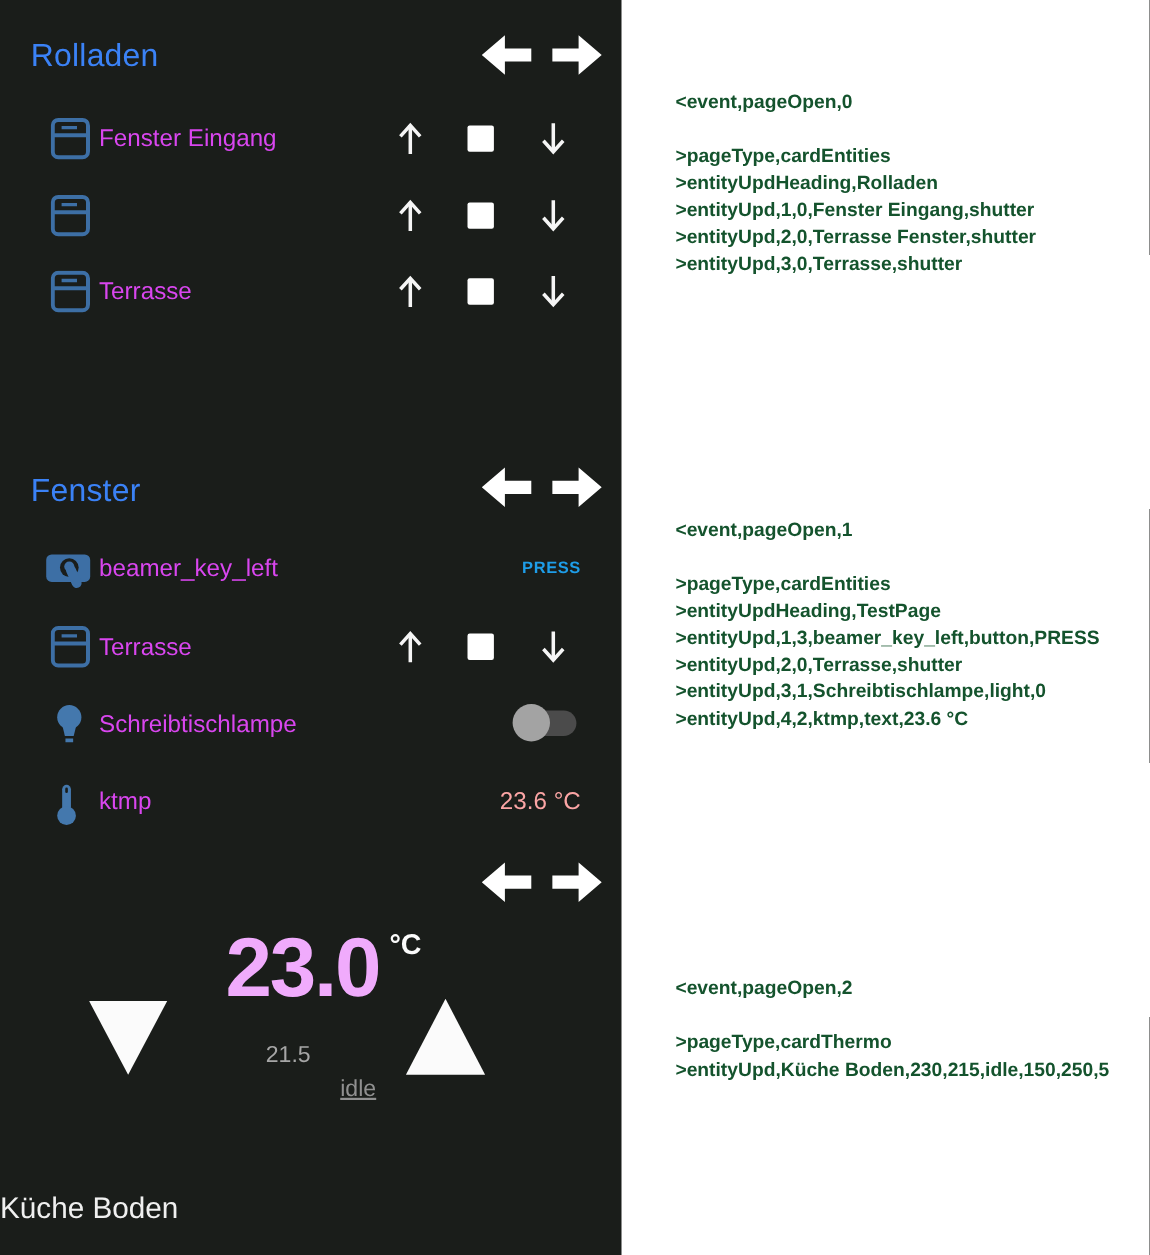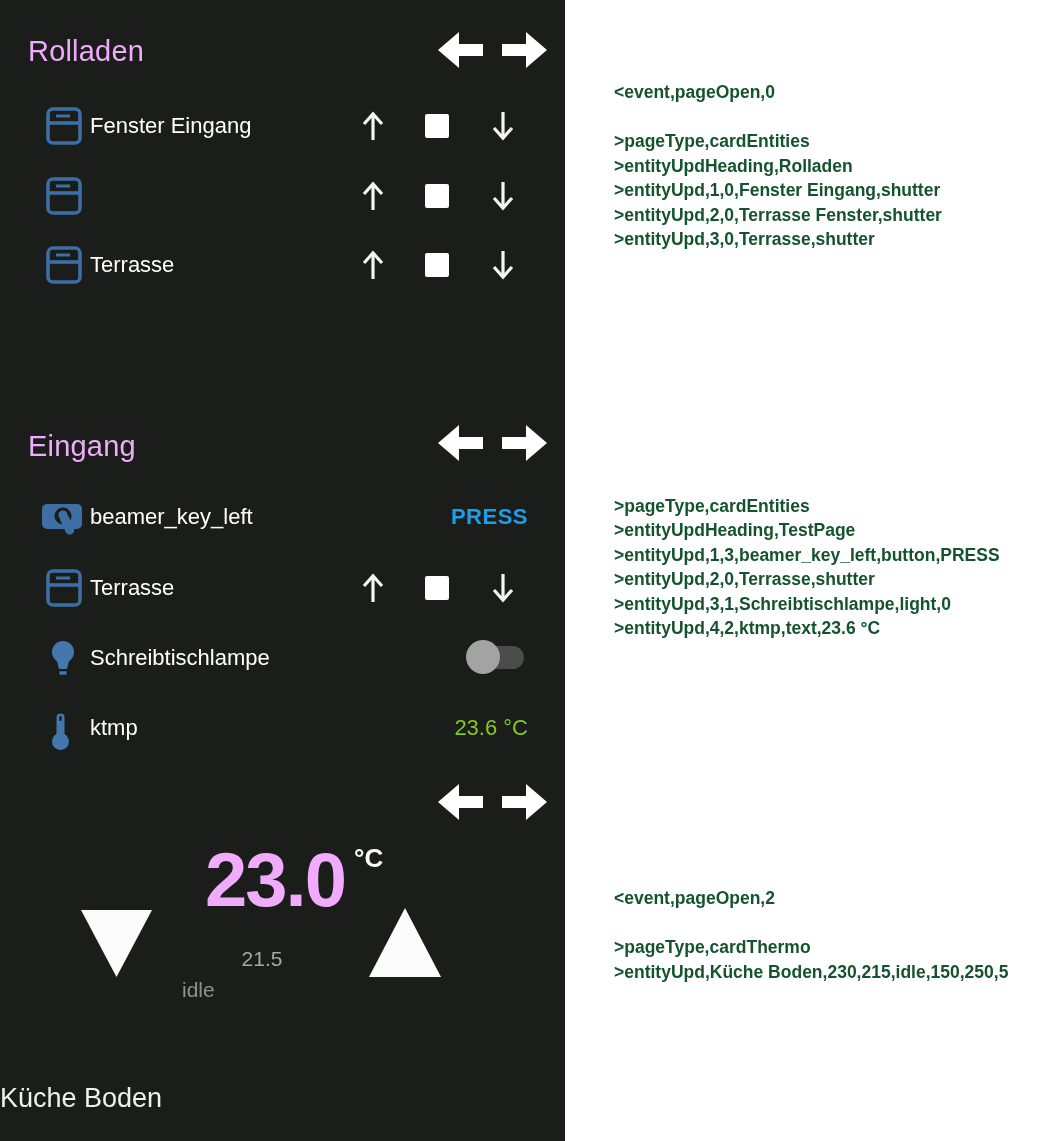--- a/index.html
+++ b/index.html
@@ -4,56 +4,56 @@
 <style>
   html,body { margin:0; padding:0; }
   body {
     width:1045px; height:1141px; position:relative; background:#ffffff;
     font-family:"Liberation Sans", sans-serif; overflow:hidden;
   }
   
   .panel { position:absolute; left:0; top:0; width:565px; height:1141px; background:#1a1d1a; }
   .heading {
     position:absolute; left:28px; font-size:29px; line-height:36px;
-    color:#f0abfc; font-weight:400; letter-spacing:0.2px;
+    color:#3b82f6; font-weight:400; letter-spacing:0.2px;
   }
   .nav-btn { position:absolute; width:46px; height:40px; }
   .nav-btn svg { display:block; }
   .erow { position:absolute; left:0; width:565px; height:44px; }
   .row-icon { position:absolute; }
   .row-label {
     position:absolute; left:90px; top:0; line-height:44px;
-    font-size:22px; color:#ffffff; white-space:nowrap;
+    font-size:22px; color:#d946ef; white-space:nowrap;
   }
   .ctl-up   { position:absolute; left:360px; top:6px; width:26px; height:32px; }
   .ctl-stop { position:absolute; left:425px; top:10px; width:24px; height:24px; background:#ffffff; border-radius:2px; }
   .ctl-down { position:absolute; left:490px; top:6px; width:26px; height:32px; }
   .row-value {
     position:absolute; right:37px; top:0; line-height:44px;
-    font-size:22px; color:#84cc16; white-space:nowrap;
-  }
-  .press-value { color:#1e9de8; font-weight:600; letter-spacing:0.5px; font-size:22px;margin-left:40px; }
+    font-size:22px; color:#fca5a5; white-space:nowrap;
+  }
+  .press-value { color:#1e9de8; font-weight:600; letter-spacing:0.5px; font-size:15px;margin-left:40px; }
   .toggle { position:absolute; left:466px; top:3px; width:60px; height:38px; }
   .toggle .track { position:absolute; left:6px; top:7px; width:52px; height:23px; border-radius:12px; background:#4b4b4b; }
   .toggle .knob  { position:absolute; left:0; top:1px; width:34px; height:34px; border-radius:50%; background:#a3a3a3; }
   
   .thermo-temp {
     position:absolute; left:205px; top:845px; font-size:76px; font-weight:700;
     color:#f0abfc; letter-spacing:-2px; line-height:70px;
   }
   .thermo-unit {
     position:absolute; left:354px; top:843px; font-size:26px; font-weight:700; color:#fbfbfb;
   }
   .thermo-setpoint {
     position:absolute; left:182px; top:947px; width:160px; text-align:center;
     font-size:21px; color:#a6a6a6;
   }
   .thermo-state {
-    position:absolute; left:182px; top:978px; width:160px; text-align:left;
-    font-size:21px; color:#909090;
+    position:absolute; left:182px; top:978px; width:160px; text-align:right;
+    font-size:21px; color:#909090;text-decoration:underline;
   }
   .thermo-title {
     position:absolute; left:0; top:1083px; width:524px; text-align:left;
     font-size:27px; color:#f0f0f0;
   }
   .tri-btn { position:absolute; }
   
   .log-block {
     position:absolute; left:614px; width:425px; color:#14532d;
     font-size:17.5px; line-height:24.5px; font-weight:700; white-space:nowrap;
@@ -151,21 +151,21 @@
     <div class="row-label">Terrasse</div>
     <svg class="ctl-up" width="26" height="32">
         <use href="#ico-up-arrow"></use>
       </svg>
     <div class="ctl-stop"></div>
     <svg class="ctl-down" width="26" height="32">
         <use href="#ico-down-arrow"></use>
       </svg>
   </div>
 
-  <div class="heading" style="top:428px">Eingang</div>
+  <div class="heading" style="top:428px">Fenster</div>
   <div class="nav-btn" style="left:438px; top:424px">
     <svg width="46" height="40">
         <use href="#ico-nav-left"></use>
       </svg>
   </div>
   <div class="nav-btn" style="left:502px; top:424px">
     <svg width="46" height="40">
         <use href="#ico-nav-right"></use>
       </svg>
   </div>
@@ -241,20 +241,21 @@
   <div>&lt;event,pageOpen,0</div>
   <div class="log-gap"></div>
   <div>&gt;pageType,cardEntities</div>
   <div>&gt;entityUpdHeading,Rolladen</div>
   <div>&gt;entityUpd,1,0,Fenster Eingang,shutter</div>
   <div>&gt;entityUpd,2,0,Terrasse Fenster,shutter</div>
   <div>&gt;entityUpd,3,0,Terrasse,shutter</div>
 </div>
 
 <div class="log-block" style="top:469px">
+  <div>&lt;event,pageOpen,1</div>
   <div class="log-gap"></div>
   <div>&gt;pageType,cardEntities</div>
   <div>&gt;entityUpdHeading,TestPage</div>
   <div>&gt;entityUpd,1,3,beamer_key_left,button,PRESS</div>
   <div>&gt;entityUpd,2,0,Terrasse,shutter</div>
   <div>&gt;entityUpd,3,1,Schreibtischlampe,light,0</div>
   <div>&gt;entityUpd,4,2,ktmp,text,23.6 °C</div>
 </div>
 
 <div class="log-block" style="top:886px">

